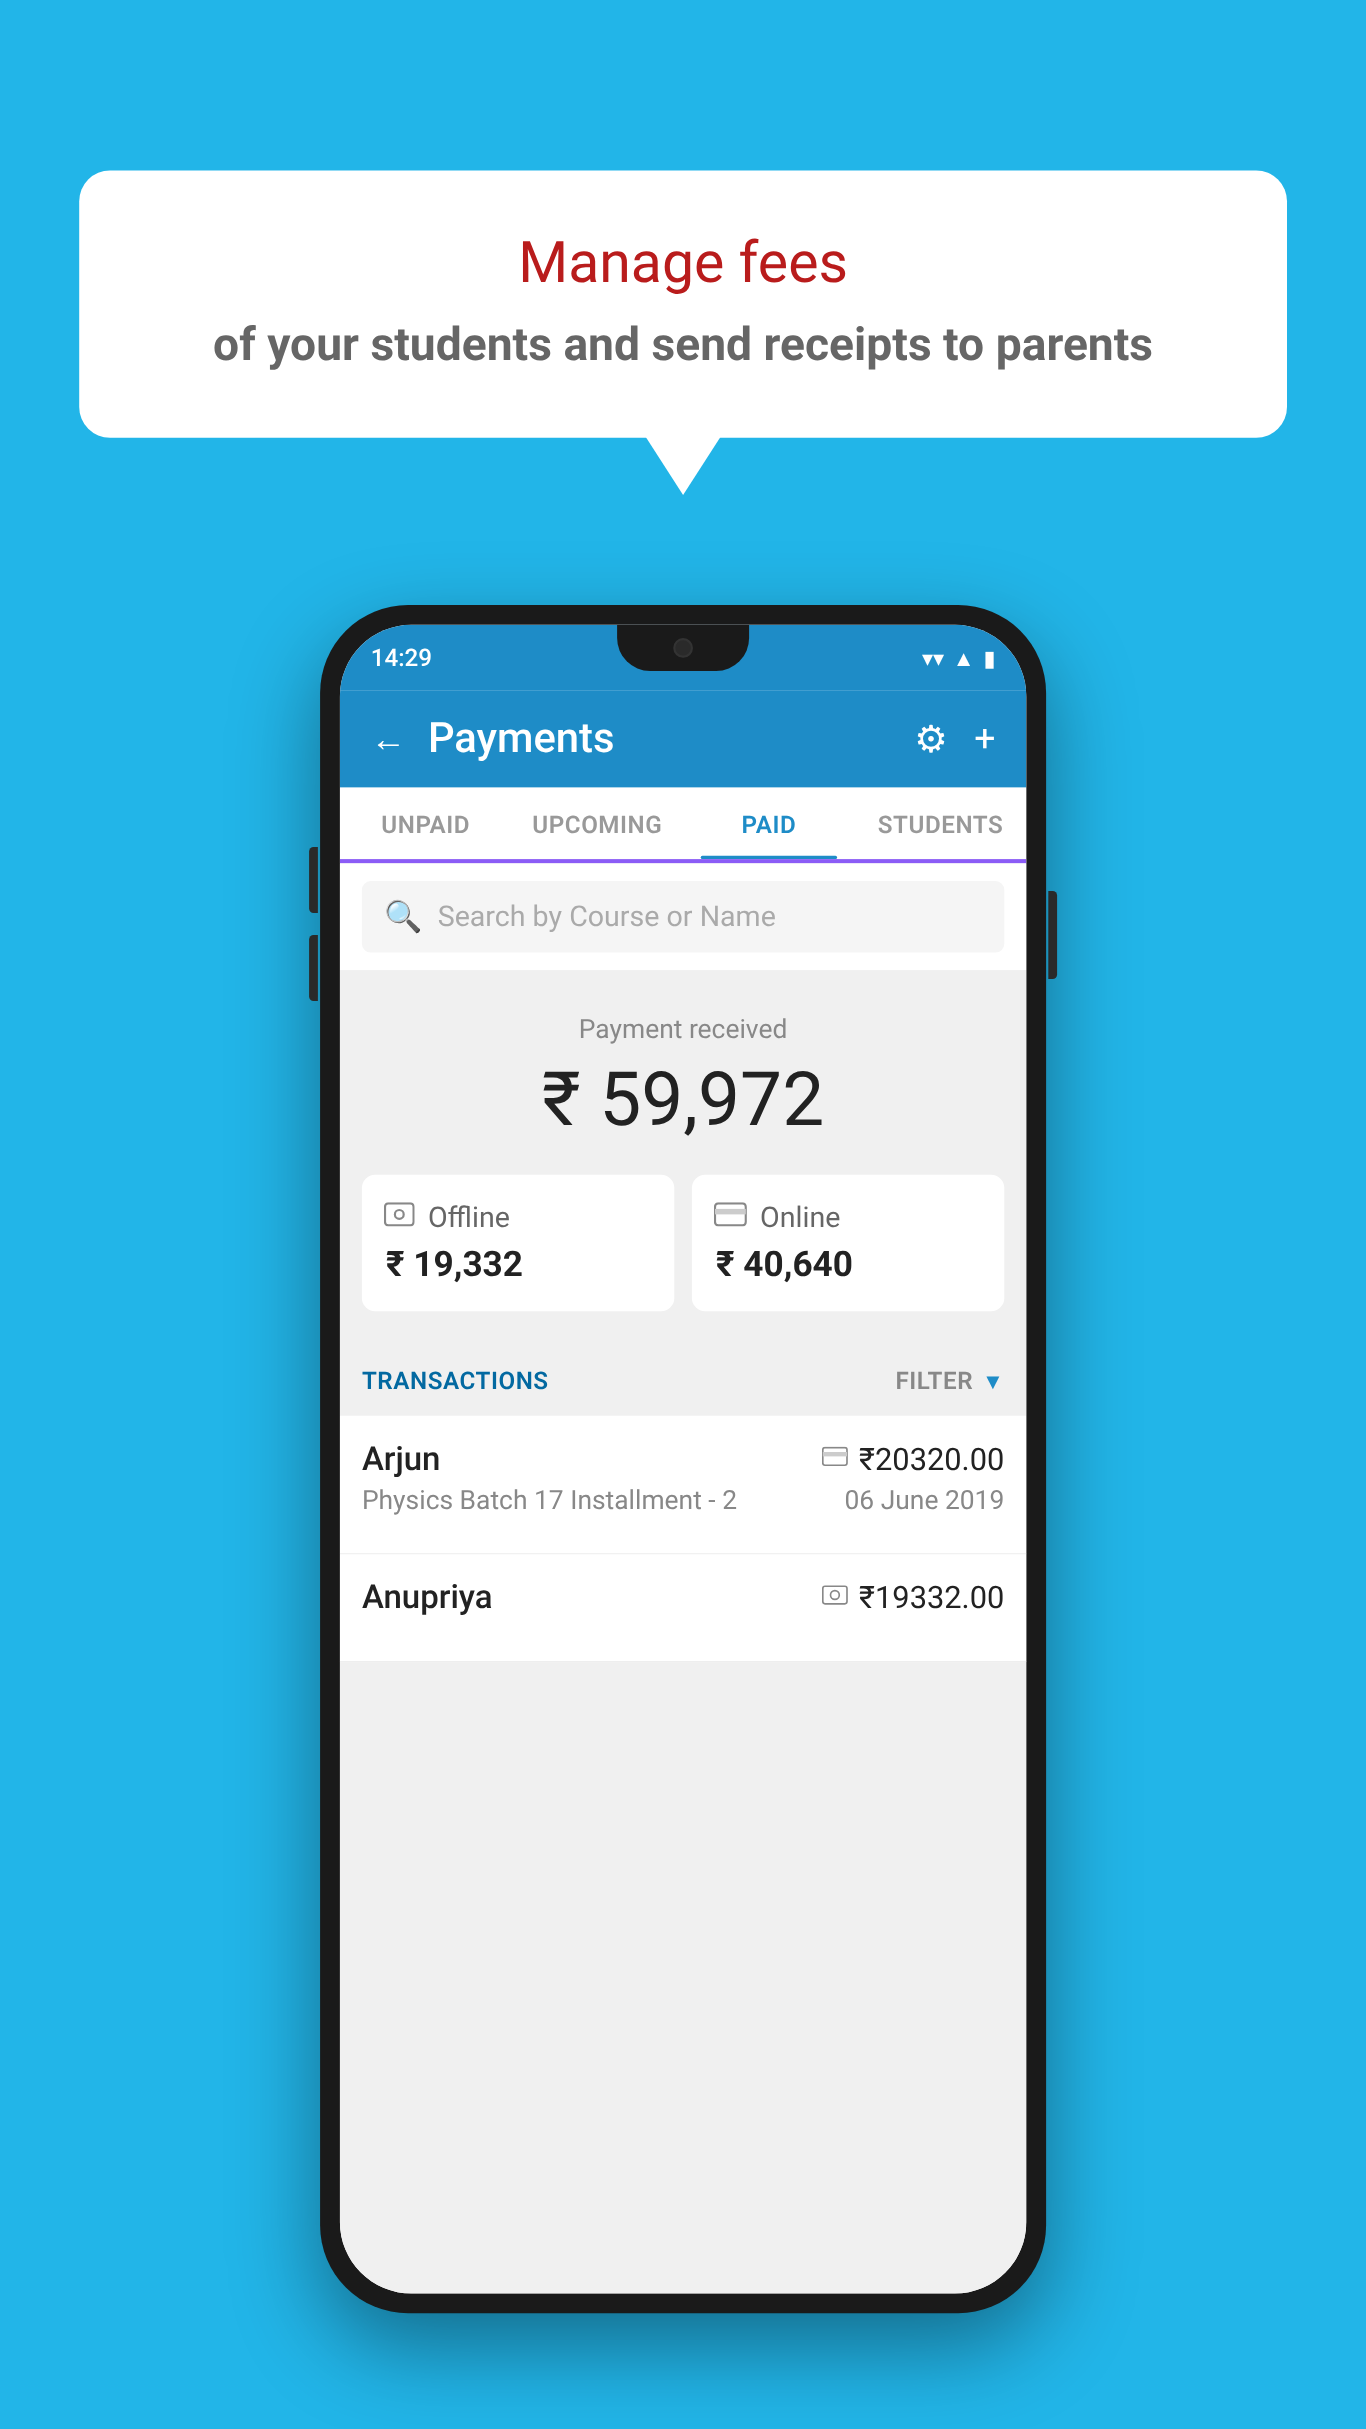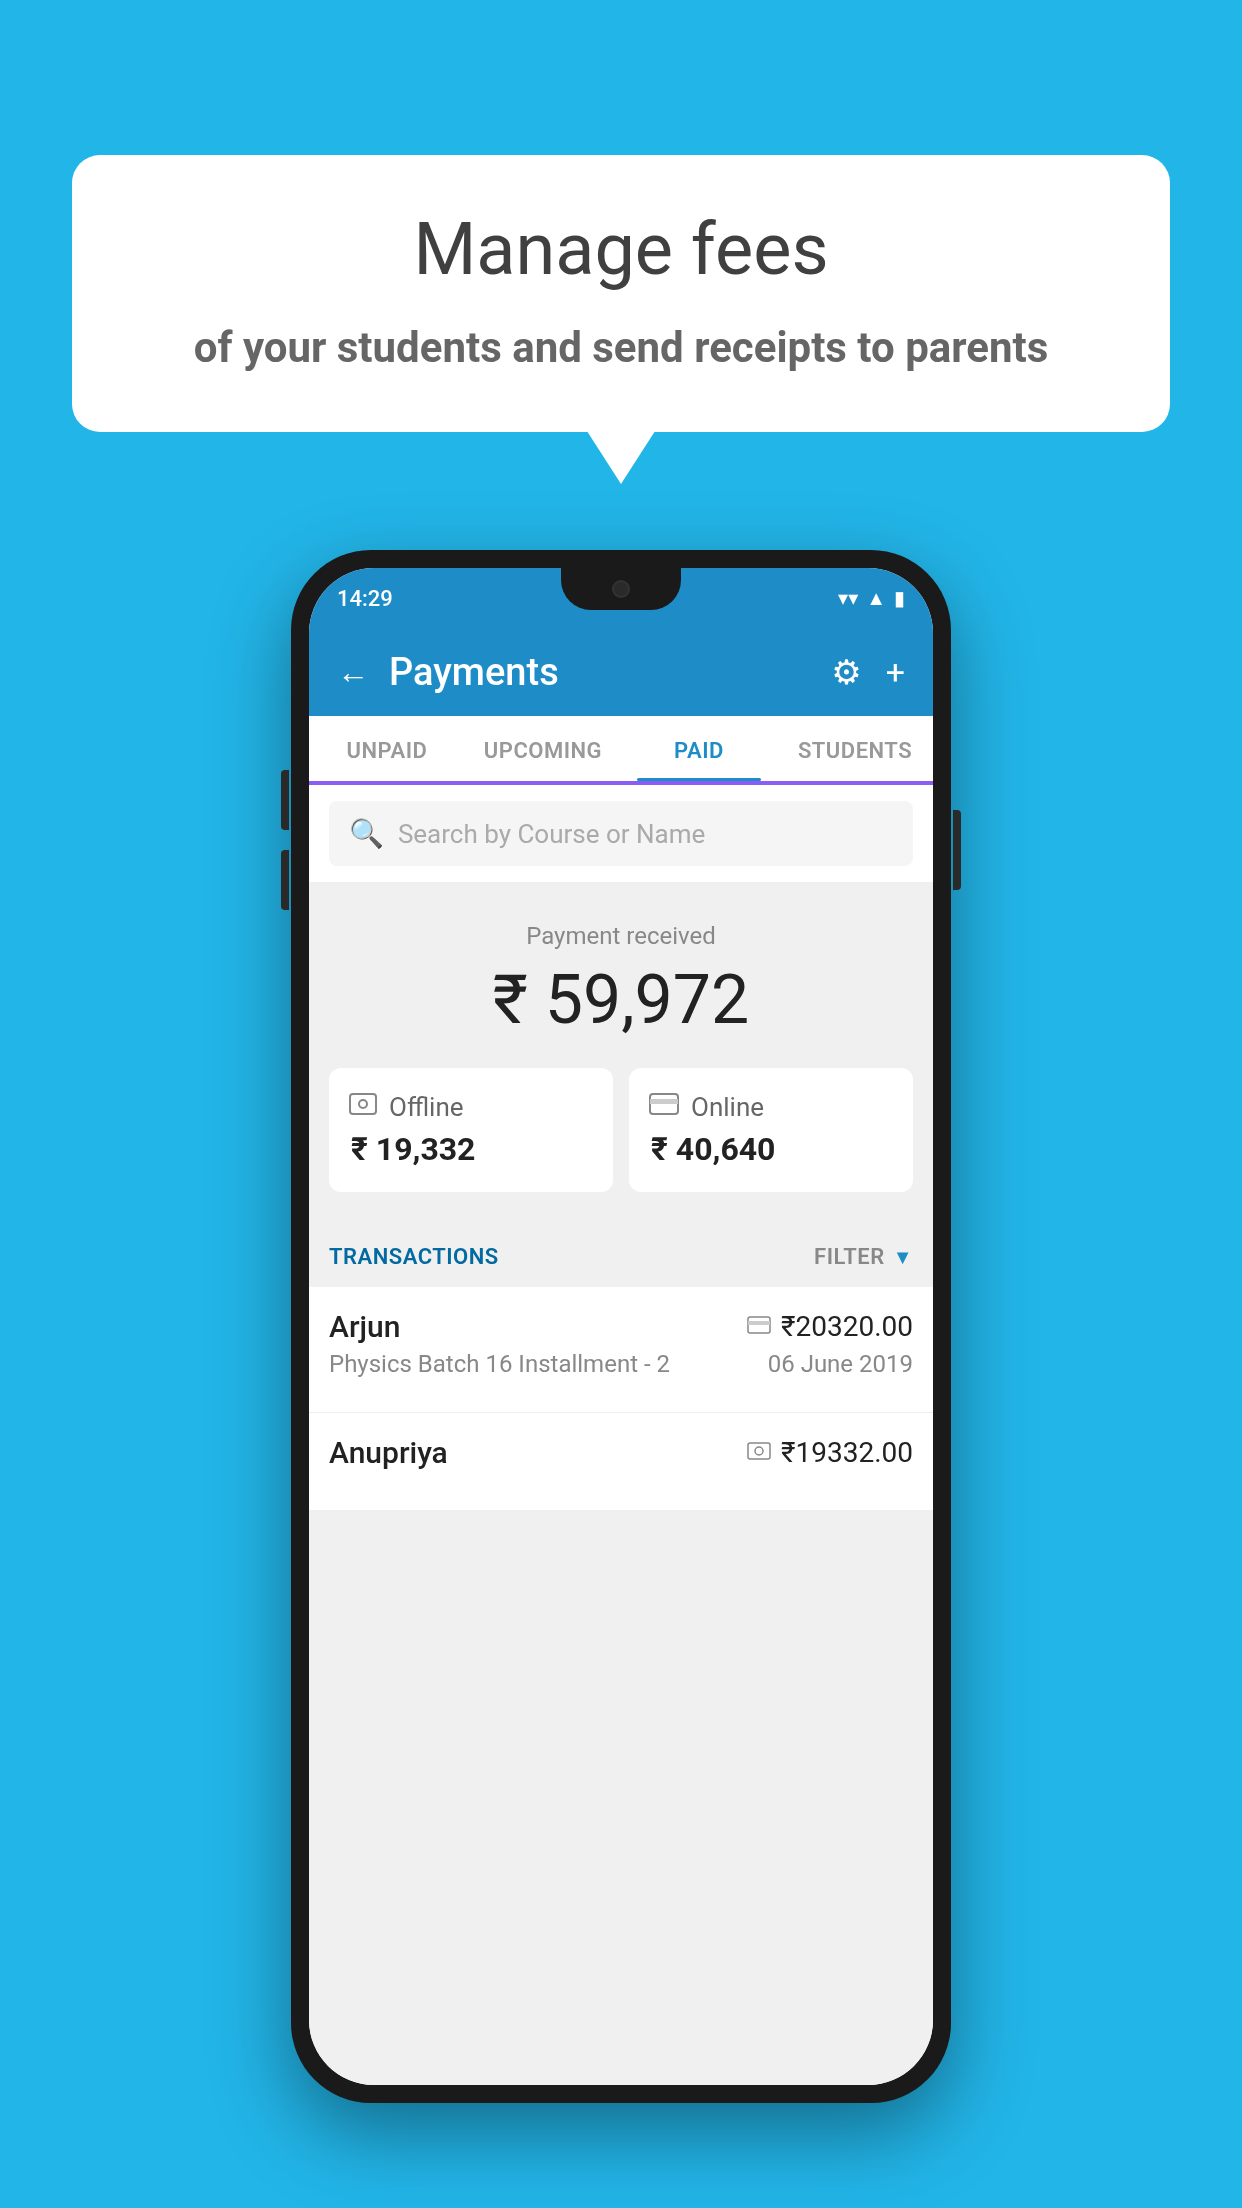--- a/index.html
+++ b/index.html
@@ -32,25 +32,25 @@
       left: 50%;
       transform: translateX(-50%);
       width: 0;
       height: 0;
       border-left: 36px solid transparent;
       border-right: 36px solid transparent;
       border-top: 56px solid white;
     }
 
     .bubble-title {
-      font-size: 72px;
+      font-size: 52px;
       font-weight: 400;
-      color: #404040;
+      color: #b91c1c;
       line-height: 1.1;
-      margin-bottom: 34px;
+      margin-bottom: 22px;
     }
 
     .bubble-subtitle {
       font-size: 42px;
       color: #666;
       font-weight: 700;
     }
 
     
     .phone-wrapper {
@@ -513,21 +513,21 @@
               <span class="transaction-icon">
                 <svg width="24" height="18" viewBox="0 0 24 18" fill="none" xmlns="http://www.w3.org/2000/svg">
                   <rect x="1" y="1" width="22" height="16" rx="2" stroke="#888" stroke-width="1.5" fill="none"></rect>
                   <rect x="1" y="5" width="22" height="4" fill="#ccc"></rect>
                 </svg>
               </span>
               <span class="transaction-amount">₹20320.00</span>
             </div>
           </div>
           <div class="transaction-bottom">
-            <span class="transaction-course">Physics Batch 16 Installment - 2</span>
+            <span class="transaction-course">Physics Batch 17 Installment - 2</span>
             <span class="transaction-date">06 June 2019</span>
           </div>
         </div>
 
         <div class="transaction-row">
           <div class="transaction-top">
             <span class="transaction-name">Anupriya</span>
             <div class="transaction-amount-wrapper">
               <span class="transaction-icon">
                 <svg width="24" height="18" viewBox="0 0 24 18" fill="none" xmlns="http://www.w3.org/2000/svg">

